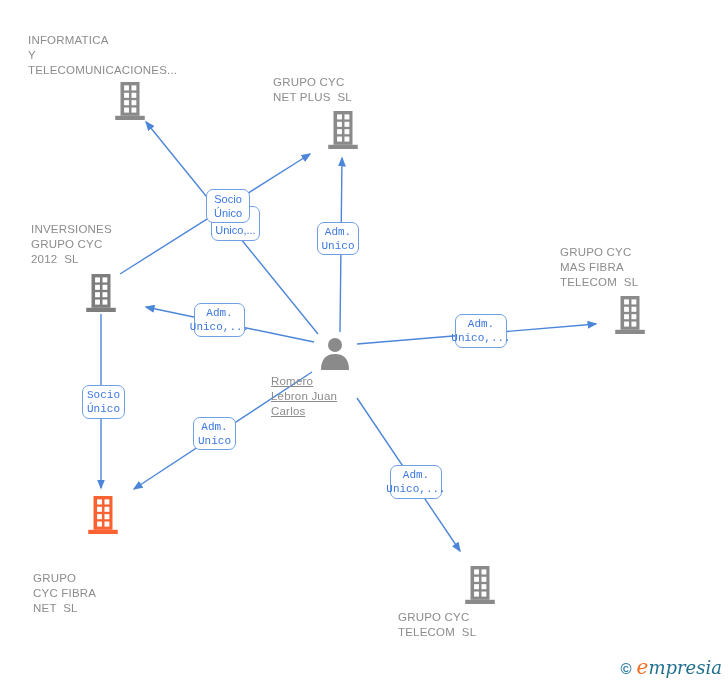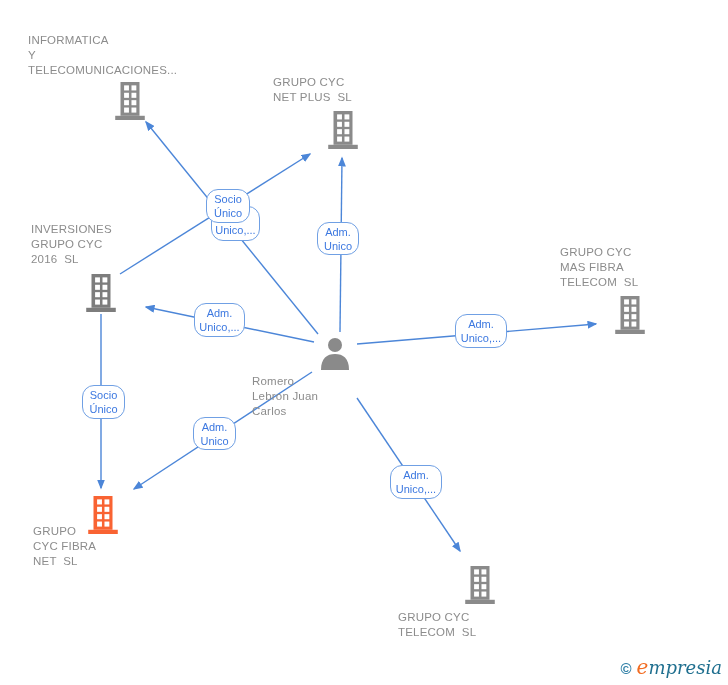--- a/index.html
+++ b/index.html
@@ -21,35 +21,35 @@
     white-space: pre-wrap;
     color: #8c8c8c;
     font-size: 11.5px;
     line-height: 15px;
     letter-spacing: 0.2px;
   }
   .edge-label {
     position: absolute;
     background: #ffffff;
     border: 1px solid #70a0e4;
-    border-radius: 12px;
+    border-radius: 7px;
     color: #3c78e0;
     font-size: 11px;
     line-height: 14px;
     text-align: center;
     white-space: pre-wrap;
     display: flex;
     flex-direction: column;
     justify-content: center;
     align-items: center;
     box-sizing: border-box;
   }
   .z1 { z-index: 2; }
   .z2 { z-index: 3; }
-  .z3 { z-index: 3; }
+  .z3 { z-index: 3; font-family: Liberation Mono, monospace; }
   .bottom-aligned { justify-content: flex-end; padding-bottom: 3px; }
 
   #logo {
     position: absolute;
     right: 6px;
     bottom: 6px;
     z-index: 5;
     display: flex;
     align-items: baseline;
     gap: 5px;
@@ -103,28 +103,28 @@
   <div class="edge-label z3" style="left:390px; top:465px; width:52px; height:34px;">Adm.
 Unico,...</div>
 
   <div class="node-label" style="left:28px; top:33px; width:200px;">INFORMATICA
 Y
 TELECOMUNICACIONES...</div>
   <div class="node-label" style="left:273px; top:75px; width:140px;">GRUPO CYC
 NET PLUS  SL</div>
   <div class="node-label" style="left:31px; top:222px; width:140px;">INVERSIONES
 GRUPO CYC
-2016  SL</div>
+2012  SL</div>
   <div class="node-label" style="left:560px; top:245px; width:140px;">GRUPO CYC
 MAS FIBRA
 TELECOM  SL</div>
-  <div class="node-label" style="left:252px; top:374px; width:140px;">Romero
+  <div class="node-label" style="left:271px; top:374px; width:140px;text-decoration:underline;">Romero
 Lebron Juan
 Carlos</div>
-  <div class="node-label" style="left:33px; top:524px; width:140px;">GRUPO
+  <div class="node-label" style="left:33px; top:571px; width:140px;">GRUPO
 CYC FIBRA
 NET  SL</div>
   <div class="node-label" style="left:398px; top:610px; width:160px;">GRUPO CYC
 TELECOM  SL</div>
 
   <div class="node" style="left:113px; top:82px;">
     <svg width="34" height="38" viewBox="0 0 32 36">
       <rect x="2" y="32" width="28" height="4" fill="#8a8a8a"></rect>
       <rect x="7" y="0" width="18" height="32" fill="#8a8a8a"></rect>
       <g fill="#ffffff">

